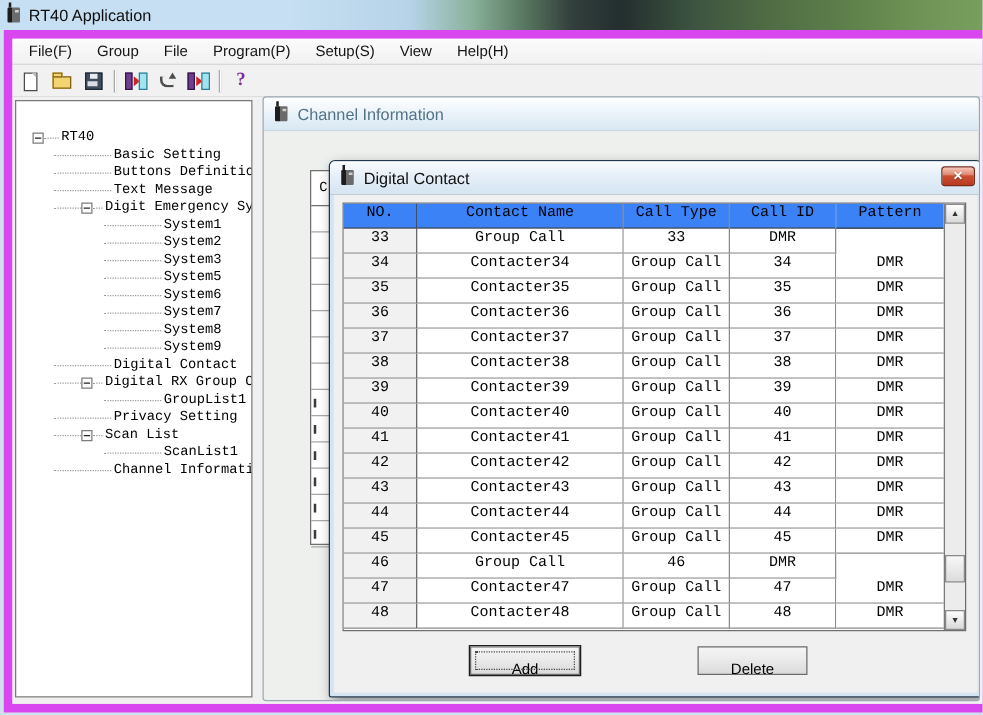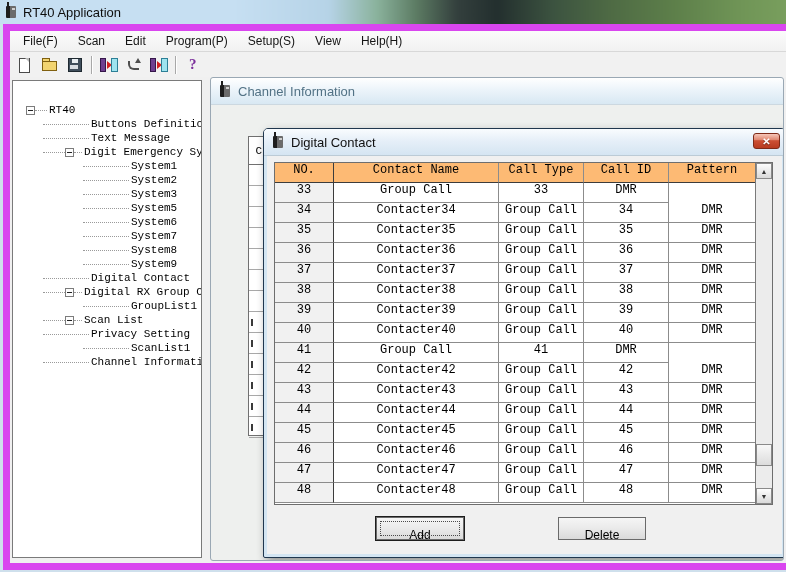--- a/index.html
+++ b/index.html
@@ -95,21 +95,21 @@
   #grid{width:481px}
   .g-row{display:flex;height:20px;box-sizing:border-box}
   .g-cell{box-sizing:border-box;height:20px;line-height:19px;text-align:center;
      font:12px "Liberation Mono",monospace;color:#000;overflow:hidden;
      border-right:1px solid #8c8c8c;border-bottom:1px solid #8c8c8c;background:#fff}
   .g-cell:nth-child(1){width:59px;background:#f1f1f1;border-right:1px solid #3c3c3c}
   .g-cell:nth-child(2){width:165px}
   .g-cell:nth-child(3){width:85px}
   .g-cell:nth-child(4){width:85px}
   .g-cell:nth-child(5){width:86px;border-right:none}
-  .g-head .g-cell{background:#fdba74;border-bottom:1px solid #3c3c3c}
+  .g-head .g-cell{background:#3b82f6;border-bottom:1px solid #3c3c3c}
   
   #vscroll{width:17px;background:#ececec;border-left:1px solid #7a7a7a;position:relative;box-sizing:border-box}
   .sb-btn{position:absolute;left:0;width:16px;height:16px;background:linear-gradient(#fdfdfd,#d9d9d9);
      border:1px solid #8a8a8a;box-sizing:border-box;font-size:7px;line-height:13px;text-align:center;color:#333;padding:0}
   #sb-up{top:0}
   #sb-down{bottom:0}
   #sb-thumb{position:absolute;left:0;width:16px;height:22px;bottom:38px;
      background:linear-gradient(#f8f8f8,#dcdcdc);border:1px solid #8a8a8a;box-sizing:border-box}
   
   .dlg-btn{position:absolute;top:388px;width:88px;height:23px;font:12px "Liberation Sans",sans-serif;
@@ -125,22 +125,22 @@
   <div class="tb-bg"></div>
   <div class="tb-row">
     <span class="radio-icon"></span>
     <span class="title-text">RT40 Application</span>
   </div>
 </div>
 
 <div id="app-frame">
   <div id="menubar">
       <span class="menu-item">File(F)</span>
-      <span class="menu-item">Scan</span>
-      <span class="menu-item">Edit</span>
+      <span class="menu-item">Group</span>
+      <span class="menu-item">File</span>
       <span class="menu-item">Program(P)</span>
       <span class="menu-item">Setup(S)</span>
       <span class="menu-item">View</span>
       <span class="menu-item">Help(H)</span>
     </div>
   <div id="toolbar">
       <button class="tb-btn tbi-new-file">
         <span class="tb-ico">
           <i class="p1"></i>
           <i class="p2"></i>
@@ -197,20 +197,25 @@
     <div id="tree-panel">
         <div class="t-row">
           <span class="t-sp" style="width: 13px;"></span>
           <span class="t-box"></span>
           <span class="t-dots" style="width: 12px;"></span>
           <span class="t-label">RT40</span>
         </div>
         <div class="t-row">
           <span class="t-sp" style="width: 30px;"></span>
           <span class="t-dots" style="width: 46px;"></span>
+          <span class="t-label">Basic Setting</span>
+        </div>
+        <div class="t-row">
+          <span class="t-sp" style="width: 30px;"></span>
+          <span class="t-dots" style="width: 46px;"></span>
           <span class="t-label">Buttons Definitions</span>
         </div>
         <div class="t-row">
           <span class="t-sp" style="width: 30px;"></span>
           <span class="t-dots" style="width: 46px;"></span>
           <span class="t-label">Text Message</span>
         </div>
         <div class="t-row">
           <span class="t-sp" style="width: 30px;"></span>
           <span class="t-dots" style="width: 22px;"></span>
@@ -270,29 +275,29 @@
           <span class="t-dots" style="width: 8px;"></span>
           <span class="t-label">Digital RX Group Ca</span>
         </div>
         <div class="t-row">
           <span class="t-sp" style="width: 70px;"></span>
           <span class="t-dots" style="width: 46px;"></span>
           <span class="t-label">GroupList1</span>
         </div>
         <div class="t-row">
           <span class="t-sp" style="width: 30px;"></span>
+          <span class="t-dots" style="width: 46px;"></span>
+          <span class="t-label">Privacy Setting</span>
+        </div>
+        <div class="t-row">
+          <span class="t-sp" style="width: 30px;"></span>
           <span class="t-dots" style="width: 22px;"></span>
           <span class="t-box"></span>
           <span class="t-dots" style="width: 8px;"></span>
           <span class="t-label">Scan List</span>
-        </div>
-        <div class="t-row">
-          <span class="t-sp" style="width: 30px;"></span>
-          <span class="t-dots" style="width: 46px;"></span>
-          <span class="t-label">Privacy Setting</span>
         </div>
         <div class="t-row">
           <span class="t-sp" style="width: 70px;"></span>
           <span class="t-dots" style="width: 46px;"></span>
           <span class="t-label">ScanList1</span>
         </div>
         <div class="t-row">
           <span class="t-sp" style="width: 30px;"></span>
           <span class="t-dots" style="width: 46px;"></span>
           <span class="t-label">Channel Information</span>
@@ -388,20 +393,21 @@
               </div>
               <div class="g-row">
                 <div class="g-cell">40</div>
                 <div class="g-cell">Contacter40</div>
                 <div class="g-cell">Group Call</div>
                 <div class="g-cell">40</div>
                 <div class="g-cell">DMR</div>
               </div>
               <div class="g-row">
                 <div class="g-cell">41</div>
+                <div class="g-cell">Contacter41</div>
                 <div class="g-cell">Group Call</div>
                 <div class="g-cell">41</div>
                 <div class="g-cell">DMR</div>
               </div>
               <div class="g-row">
                 <div class="g-cell">42</div>
                 <div class="g-cell">Contacter42</div>
                 <div class="g-cell">Group Call</div>
                 <div class="g-cell">42</div>
                 <div class="g-cell">DMR</div>
@@ -422,21 +428,20 @@
               </div>
               <div class="g-row">
                 <div class="g-cell">45</div>
                 <div class="g-cell">Contacter45</div>
                 <div class="g-cell">Group Call</div>
                 <div class="g-cell">45</div>
                 <div class="g-cell">DMR</div>
               </div>
               <div class="g-row">
                 <div class="g-cell">46</div>
-                <div class="g-cell">Contacter46</div>
                 <div class="g-cell">Group Call</div>
                 <div class="g-cell">46</div>
                 <div class="g-cell">DMR</div>
               </div>
               <div class="g-row">
                 <div class="g-cell">47</div>
                 <div class="g-cell">Contacter47</div>
                 <div class="g-cell">Group Call</div>
                 <div class="g-cell">47</div>
                 <div class="g-cell">DMR</div>

